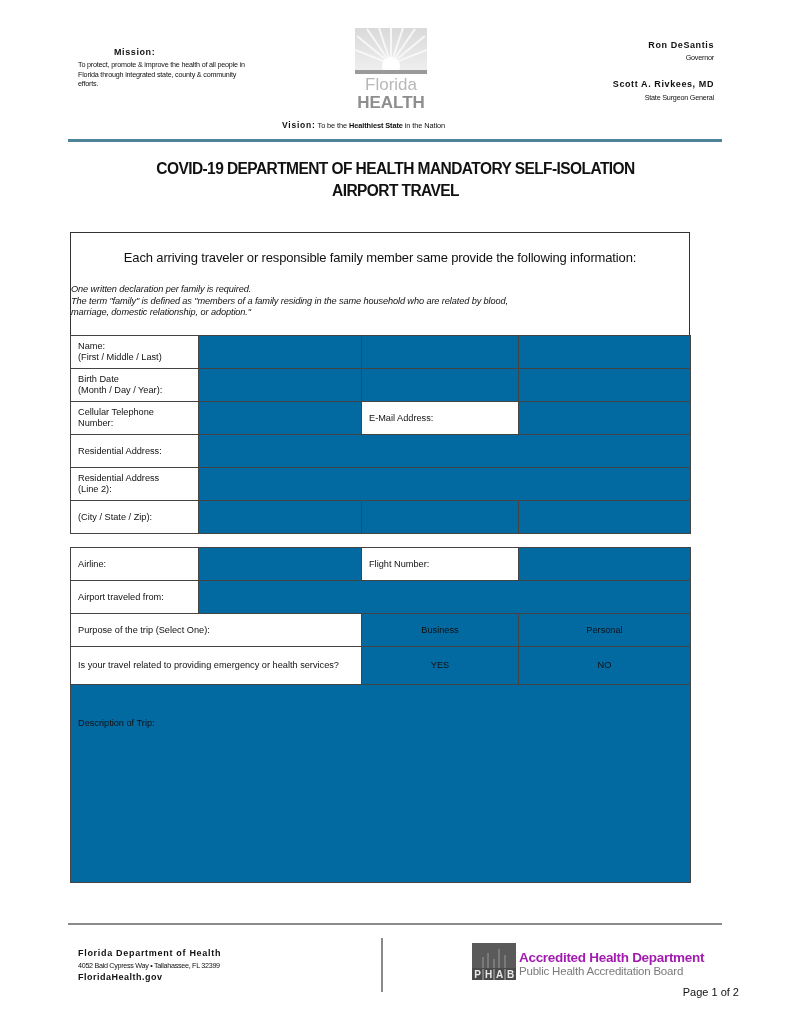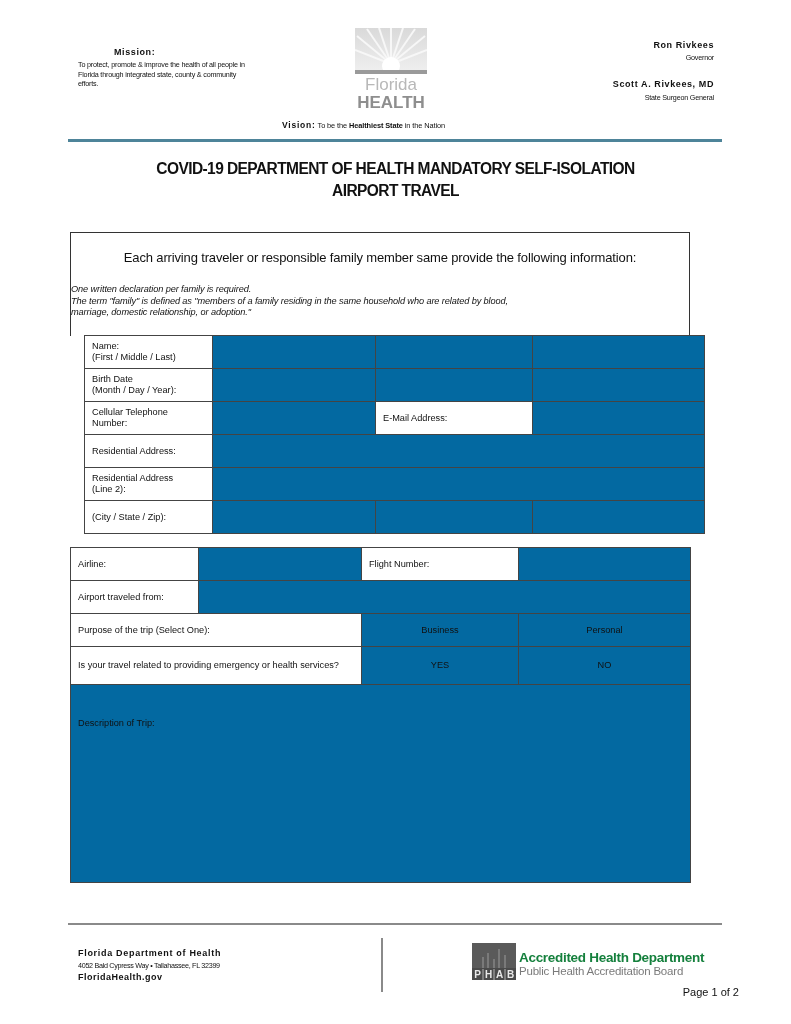--- a/index.html
+++ b/index.html
@@ -27,32 +27,32 @@
   
   .box { border:1.5px solid #333; box-sizing:border-box; }
   .intro { left:70px; top:232px; width:620px; height:104px; border-bottom:none; }
   .intro-main { position:absolute; left:0; width:100%; top:17px; text-align:center; font-size:13px; letter-spacing:-0.15px; }
   .intro-note { position:absolute; left:0; width:100%; top:51px; text-align:left; font-size:9.2px; font-style:italic; line-height:11.5px; letter-spacing:-0.1px; }
 
   table.form { position:absolute; border-collapse:collapse; table-layout:fixed; }
   table.form td { border:1.2px solid #444; padding:0 7px; font-size:9.2px; line-height:11px; vertical-align:middle; box-sizing:border-box; }
   table.form td.center { text-align:center; }
   table.form td.input { background:#0369a1; }
-  .t1 { left:84px; top:335px; width:620px; border:1.5px solid #333; }
+  .t1 { left:70px; top:335px; width:620px; border:1.5px solid #333; }
   .t2 { left:70px; top:547px; width:620px; border:1.5px solid #333; }
   .t2 td.desc { vertical-align:top; padding-top:33px; height:198px; }
 
   
   .footer-rule { left:68px; top:923px; width:654px; height:2px; background:#8a8a8a; }
   .footer-sep { left:381px; top:938px; width:1.5px; height:54px; background:#8a8a8a; }
   .f-dept { left:78px; top:948px; font-size:9px; font-weight:bold; letter-spacing:0.7px; }
   .f-addr { left:78px; top:961px; font-size:7.2px; letter-spacing:-0.3px; }
   .f-web { left:78px; top:972px; font-size:9px; font-weight:bold; letter-spacing:0.5px; }
   .phab { left:472px; top:943px; width:44px; height:37px; }
-  .accred-1 { left:519px; top:950px; font-size:13.5px; font-weight:bold; color:#15803d; letter-spacing:-0.3px; }
+  .accred-1 { left:519px; top:950px; font-size:13.5px; font-weight:bold; color:#a21caf; letter-spacing:-0.3px; }
   .accred-2 { left:519px; top:965px; font-size:11.5px; color:#7a7a7a; letter-spacing:-0.2px; }
   .page-num { right:52px; top:986px; font-size:11px; }
 </style>
 </head>
 <body>
 
 <div class="abs mission-title">Mission:</div>
 <div class="abs mission-text">To protect, promote &amp; improve the health of all people in Florida through integrated state, county &amp; community efforts.</div>
 
 <svg class="abs logo" viewBox="0 0 72 82">
@@ -74,21 +74,21 @@
     <line x1="36" y1="36" x2="0" y2="22"></line>
     <line x1="36" y1="36" x2="72" y2="22"></line>
   </g>
   <circle cx="36" cy="38" r="9" fill="#ffffff"></circle>
   <rect x="0" y="42" width="72" height="4" fill="#9a9a9a"></rect>
   <rect x="0" y="46" width="72" height="36" fill="#ffffff"></rect>
   <text x="36" y="62" text-anchor="middle" font-family="Liberation Sans, sans-serif" font-size="17" fill="#b8b8b8">Florida</text>
   <text x="36" y="80" text-anchor="middle" font-family="Liberation Sans, sans-serif" font-size="17" font-weight="bold" fill="#8e8e8e">HEALTH</text>
 </svg>
 
-<div class="abs gov-name">Ron Rivkees</div>
+<div class="abs gov-name">Ron DeSantis</div>
 <div class="abs gov-title">Governor</div>
 <div class="abs sg-name">Scott A. Rivkees, MD</div>
 <div class="abs sg-title">State Surgeon General</div>
 
 <div class="abs vision"><span class="lbl">Vision:</span><span> To be the </span><b>Healthiest State</b><span> in the Nation</span></div>
 
 <div class="abs teal-rule" id="tealRule" style="background: rgb(78, 132, 153);"></div>
 
 <div class="abs title">
   <div>COVID-19 DEPARTMENT OF HEALTH MANDATORY SELF-ISOLATION</div>

